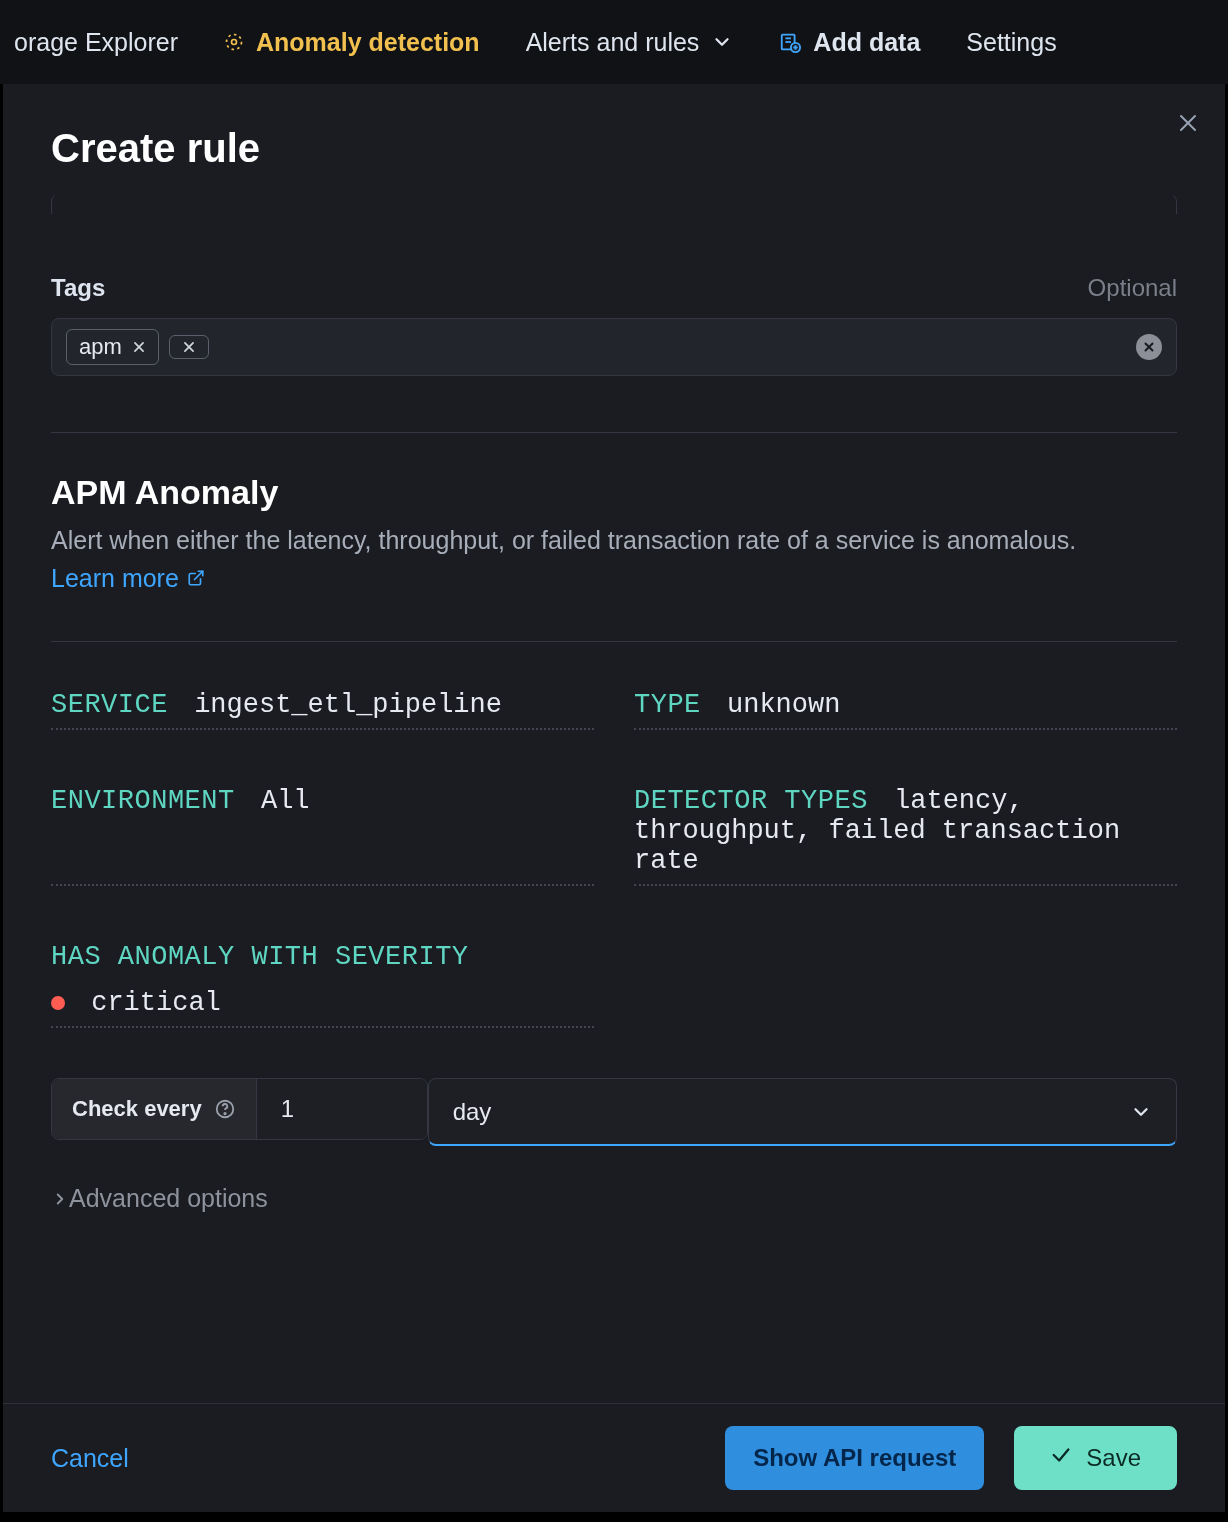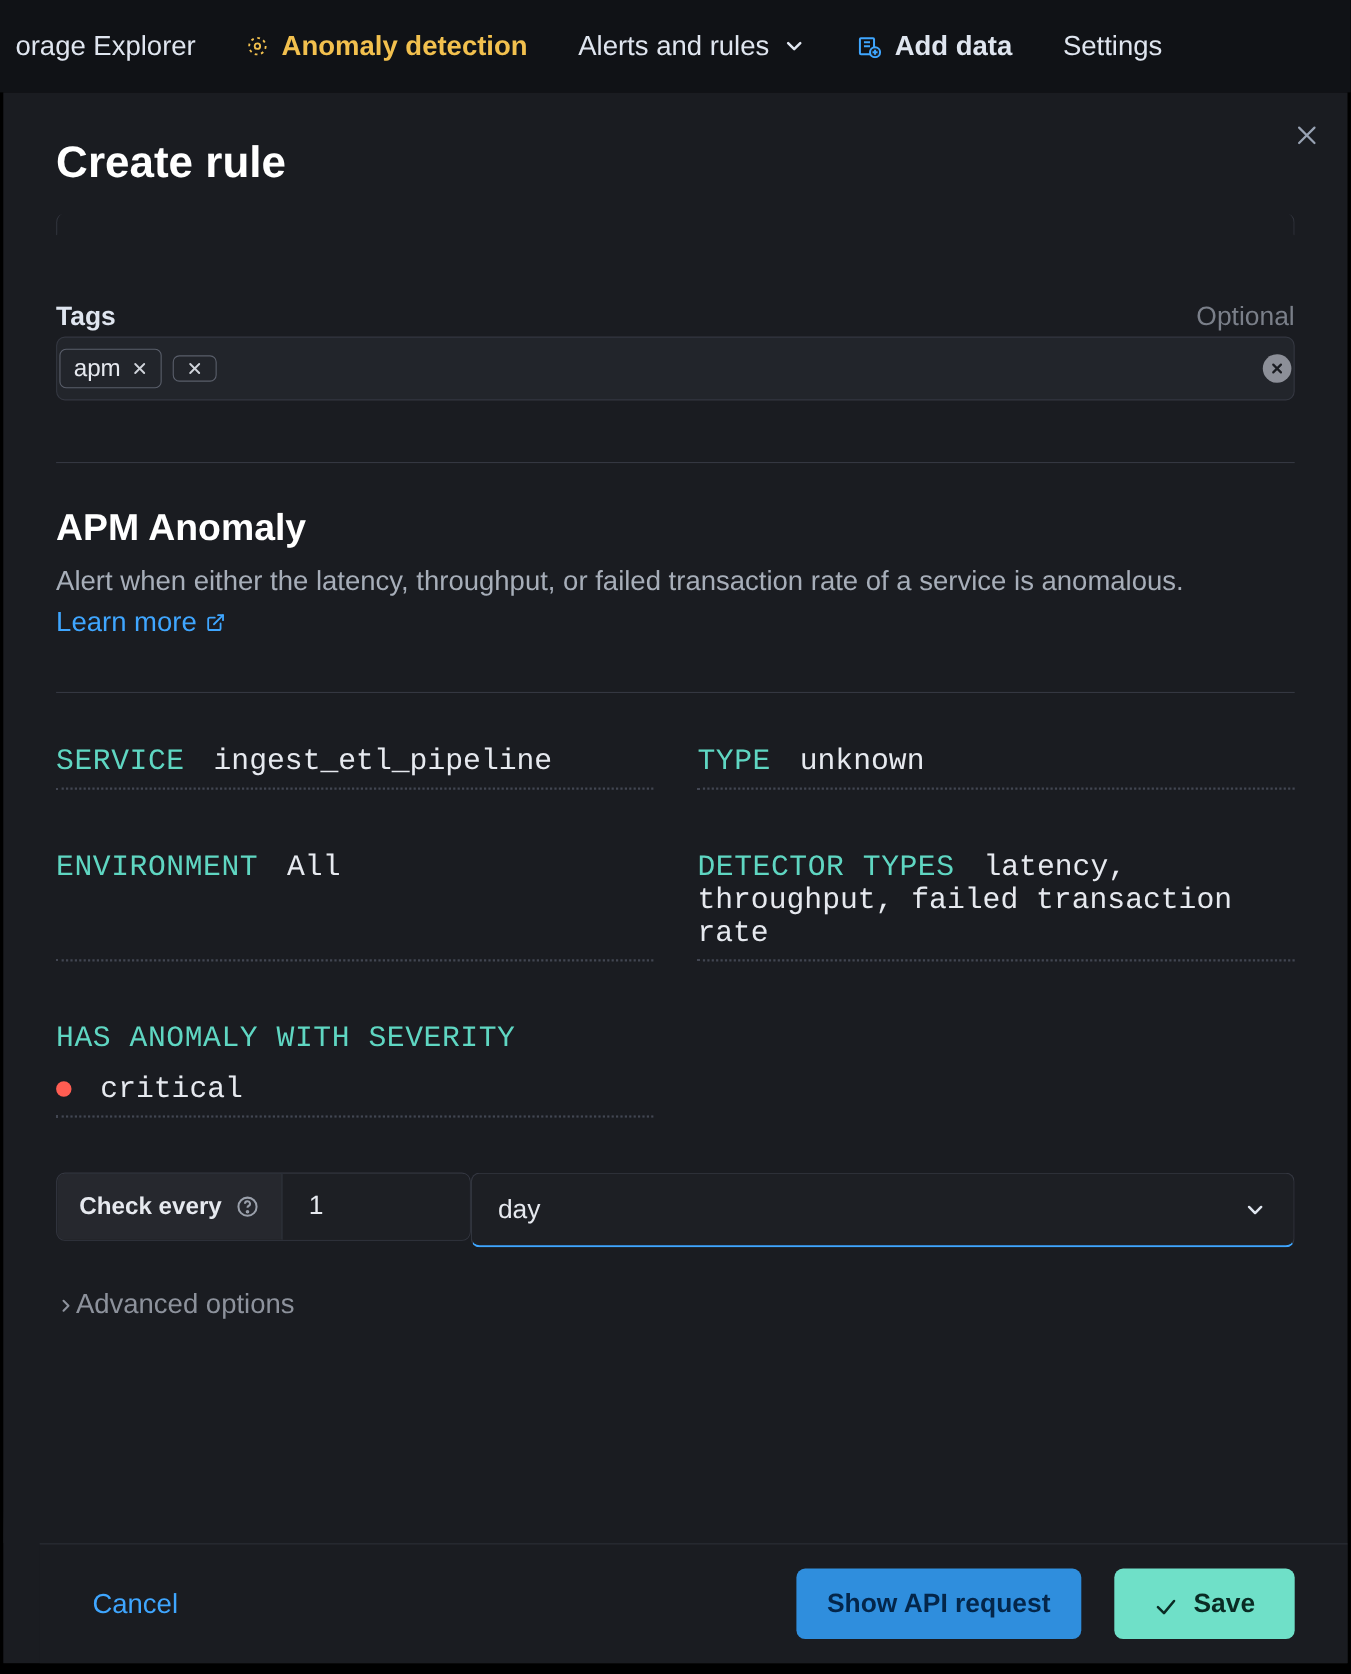--- a/index.html
+++ b/index.html
@@ -103,25 +103,25 @@
     font-size: 24px;
     font-weight: 600;
     color: #dfe5ef;
   }
   .optional {
     font-size: 24px;
     color: #7a7f89;
   }
 
   .tags-input {
-    margin-top: 4px;
+    margin-top: 16px;
     background: #22252b;
     border: 1px solid #343741;
     border-radius: 8px;
-    padding: 8px 2px;
+    padding: 8px 14px;
     display: flex;
     align-items: center;
     gap: 10px;
     min-height: 58px;
   }
   .tag-pill {
     display: inline-flex;
     align-items: center;
     gap: 10px;
     border: 1px solid #5a5f6b;
@@ -263,21 +263,20 @@
     pointer-events:none;
   }
 
   .flyout-footer {
     border-top: 1px solid #2d3038;
     padding: 22px 48px;
     display:flex;
     align-items:center;
     justify-content: space-between;
     background: #1a1c21;
-    margin-left: 33px;
   }
   .btn-cancel {
     color: #3fa6ff;
     font-size: 25px;
     font-weight: 500;
     background: none;
     border: none;
     cursor:pointer;
   }
   .footer-right { display:flex; gap: 30px; }
@@ -288,26 +287,26 @@
     font-weight: 600;
     border: none;
     border-radius: 8px;
     padding: 18px 28px;
     cursor:pointer;
   }
   .btn-save {
     background: #6fe0c8;
     color: #0a2b24;
     font-size: 24px;
-    font-weight: 700;
+    font-weight: 400;
     border: none;
     border-radius: 8px;
     padding: 18px 36px;
     display:flex;
-    align-items:flex-end;
+    align-items:flex-start;
     gap: 14px;
     cursor:pointer;
   }
   .btn-save svg { width: 22px; height: 22px; }
 </style>
 </head>
 <body>
 
 <div class="topnav">
   <div class="nav-item">

